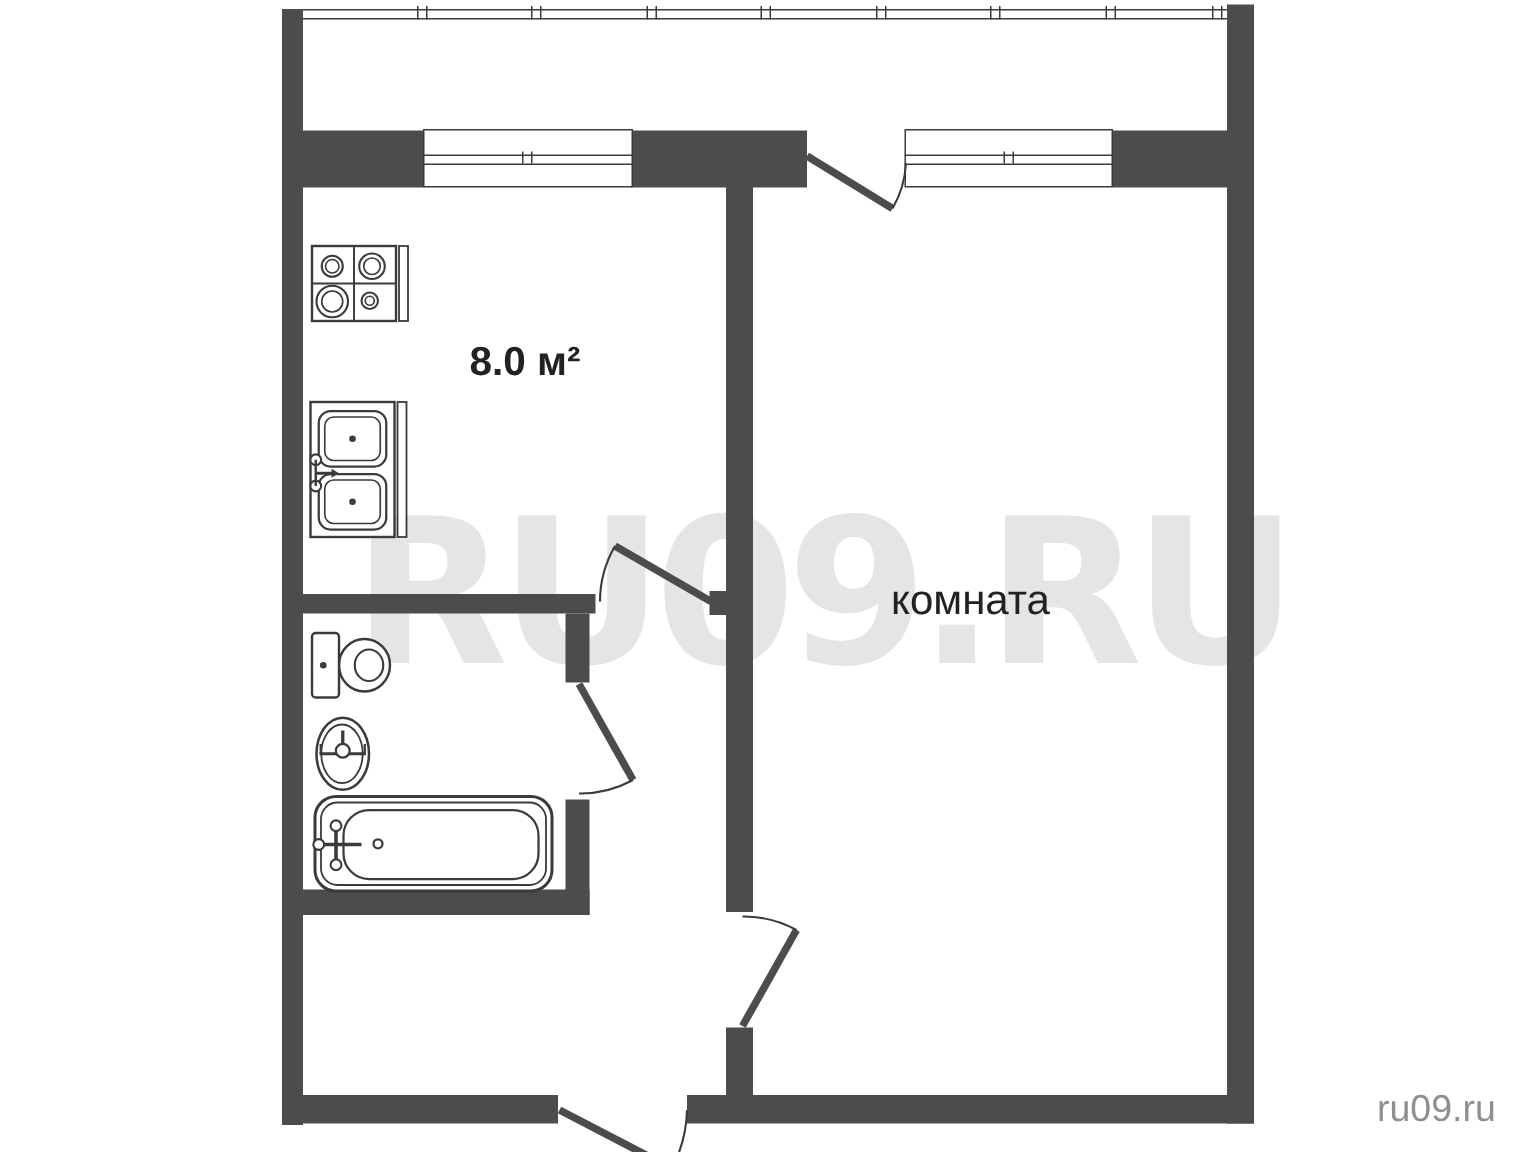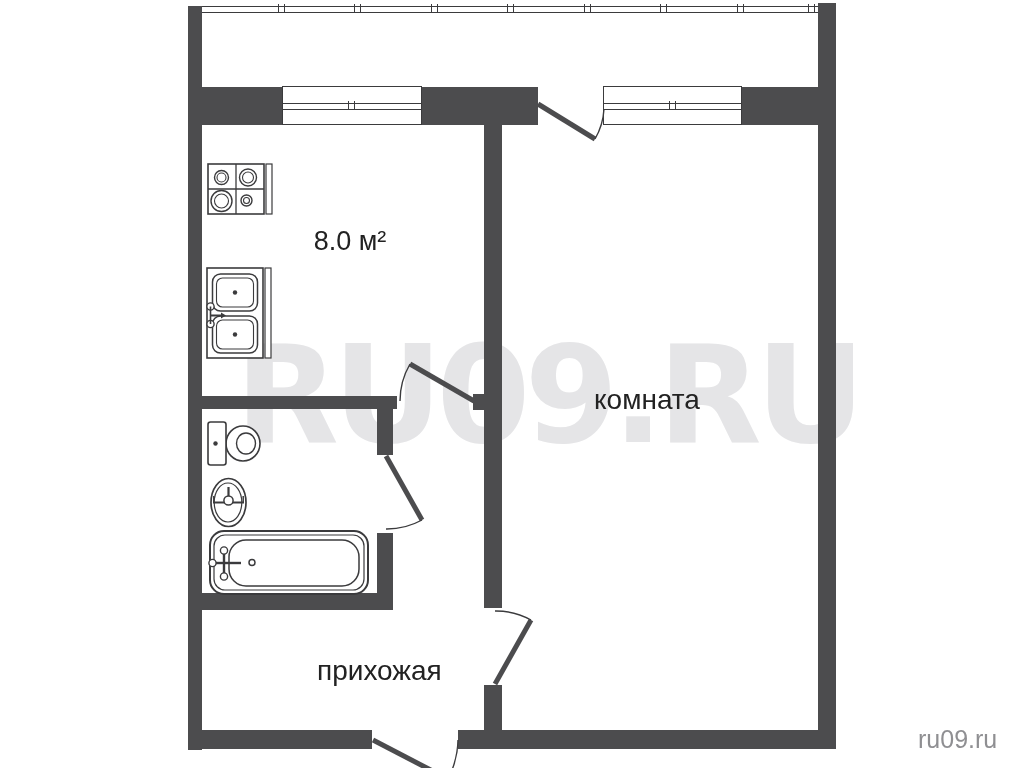--- a/index.html
+++ b/index.html
@@ -21,21 +21,21 @@
   .glz-tick{position:absolute;width:5px;height:9px;top:-3px;
             border-left:1.5px solid var(--line);border-right:1.5px solid var(--line);}
   .overlay{position:absolute;left:0;top:0;z-index:4;}
   .leaf{stroke:var(--wall);stroke-width:5;fill:none;}
   .arc{stroke:var(--line);stroke-width:1.4;fill:none;}
   .fx{stroke:var(--line);fill:#fff;}
   .fxl{stroke:var(--line);fill:none;}
   .dot{fill:var(--line);stroke:none;}
   .label{position:absolute;color:var(--label);z-index:5;white-space:nowrap;
          text-align:center;}
-  .area-label{font-size:27px;font-weight:normal;}
+  .area-label{font-size:27px;font-weight:bold;}
   .room-label{font-size:28px;}
   .watermark{position:absolute;left:235px;top:316px;width:585px;z-index:1;
              color:var(--watermark);font-family:"DejaVu Sans",sans-serif;
              font-weight:bold;font-size:135px;line-height:160px;
              letter-spacing:-6px;text-align:center;}
   .site{position:absolute;left:918px;top:725px;color:var(--site);
         font-size:25px;z-index:5;}
 </style>
 </head>
 <body>
@@ -162,17 +162,16 @@
       <line class="fxl" x1="224" y1="550" x2="224" y2="577" stroke-width="2.4"></line>
       <circle class="fx" cx="224" cy="550.5" r="3.6" stroke-width="1.4"></circle>
       <circle class="fx" cx="224" cy="576.5" r="3.6" stroke-width="1.4"></circle>
       <circle class="fx" cx="212.5" cy="563" r="3.6" stroke-width="1.4"></circle>
       <circle class="fxl" cx="252" cy="562.5" r="3" stroke-width="1.5"></circle>
     </g>
   </svg>
 
   <div class="label area-label" style="left:310px;top:226px;width:80px;">8.0 м²</div>
   <div class="label room-label" style="left:594px;top:384px;width:106px;">комната</div>
-  <div class="label room-label" style="left:317px;top:655px;width:122px;">прихожая</div>
 
   <div class="site">ru09.ru</div>
 
 </div>
 
 </body></html>

